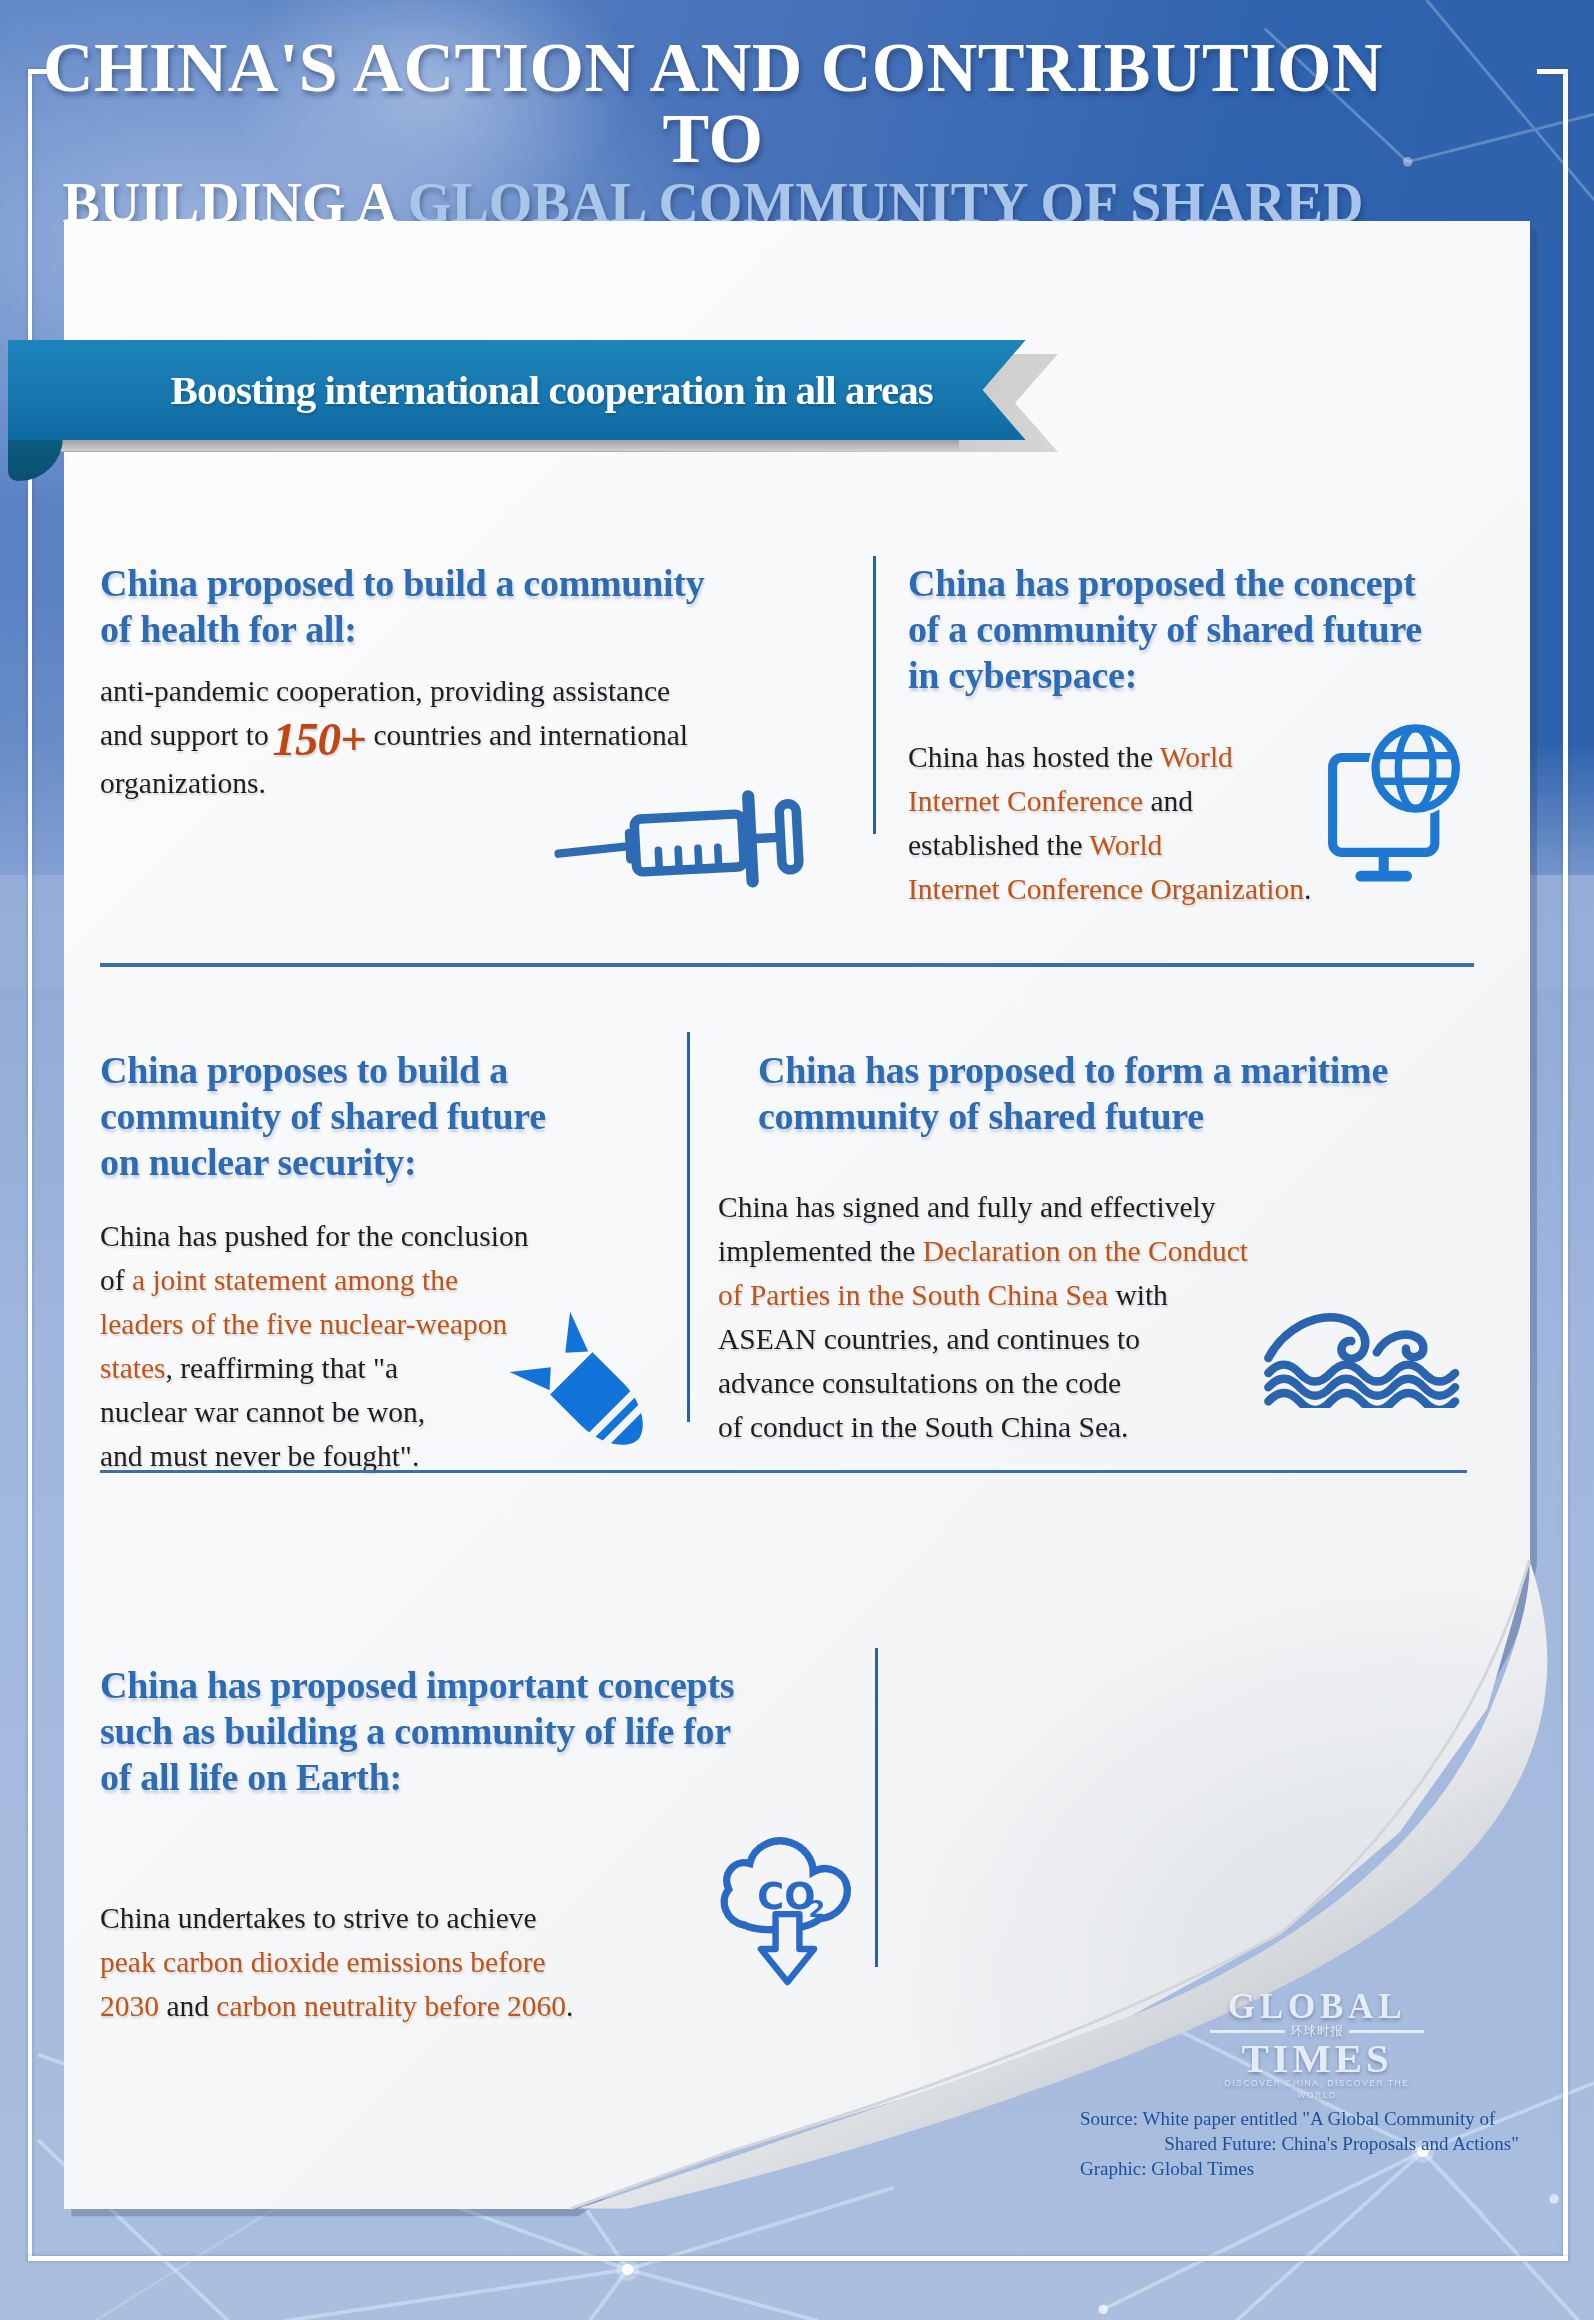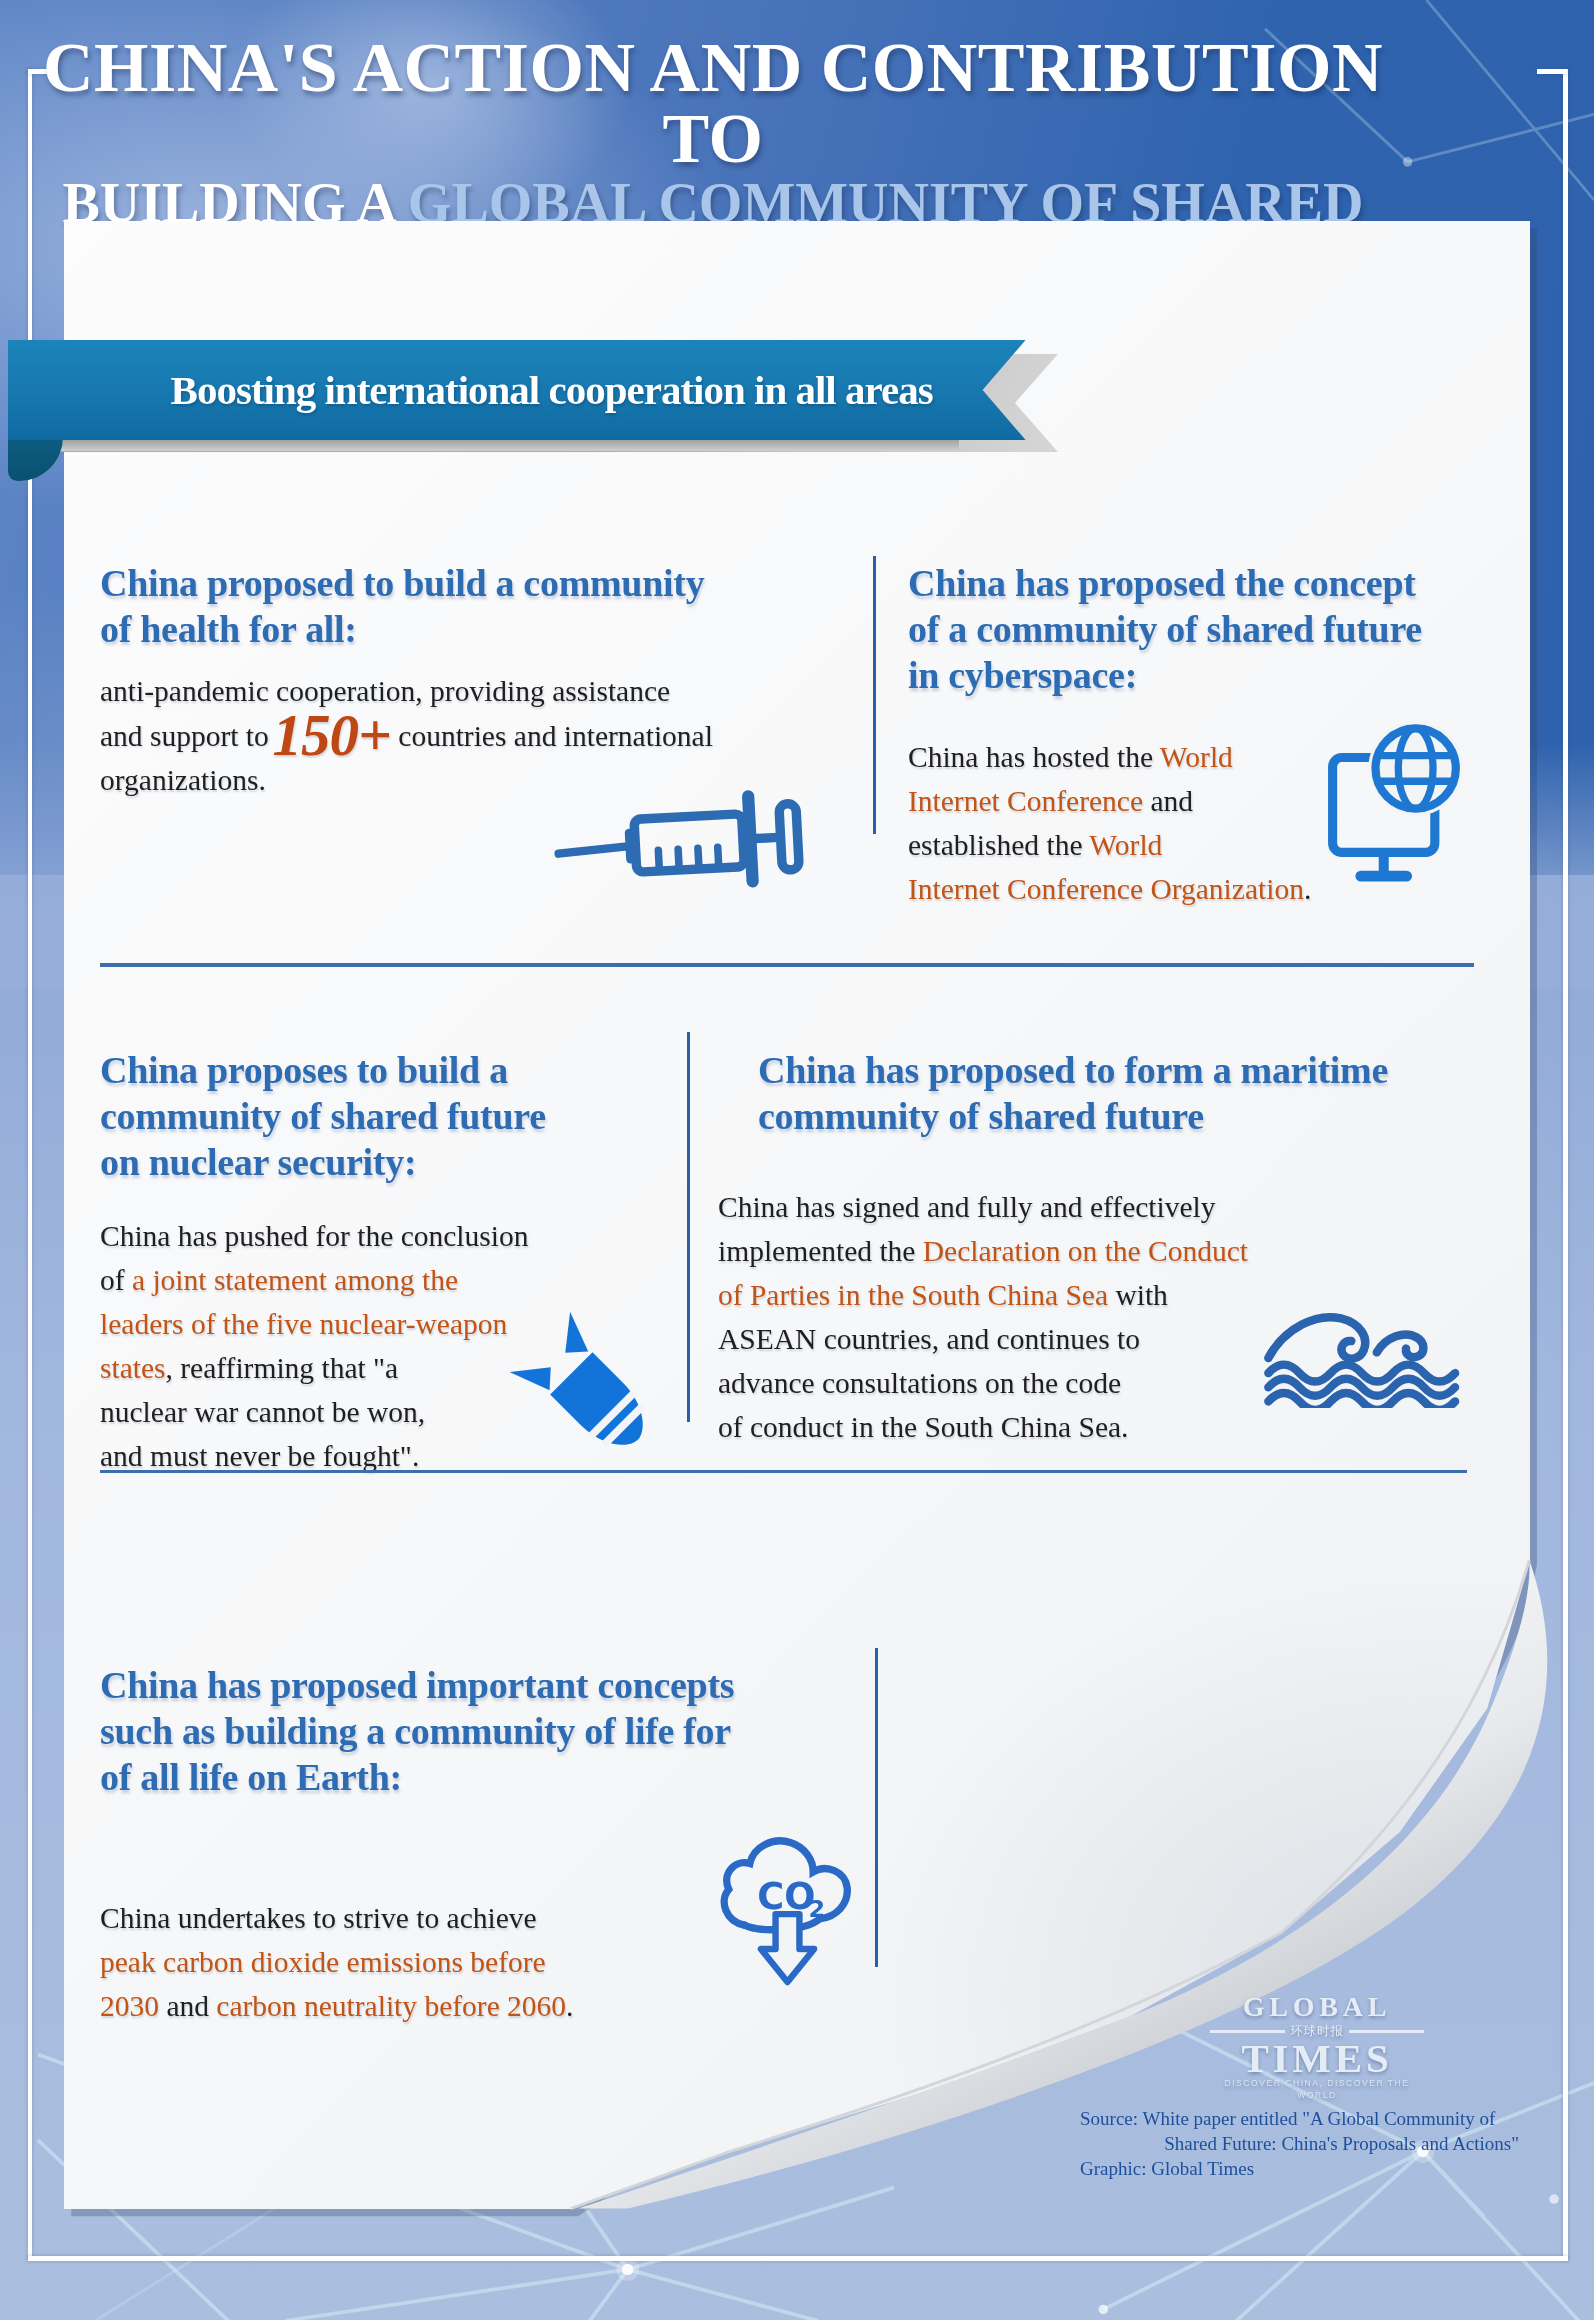--- a/index.html
+++ b/index.html
@@ -52,31 +52,31 @@
     background:linear-gradient(180deg,#1b84ba 0%,#1777ae 55%,#0f6aa2 100%);
     clip-path:polygon(0 0,100% 0,calc(100% - 43px) 50%,100% 100%,0 100%);text-align:center;}
   .ribbon .label{font-weight:700;font-size:41px;line-height:100px;letter-spacing:-1px;
     color:#ffffff;padding-left:70px;white-space:nowrap;text-shadow:1px 1.9px 2.9px rgba(10,50,80,.35);}
   
   .sec{position:absolute;white-space:nowrap;margin-top:20px;}
   .h{font-weight:700;font-size:38px;line-height:46px;letter-spacing:-0.3px;color:#2d6bb2;
     text-shadow:1px 2.9px 2.9px rgba(140,155,185,.45);}
   .b{font-size:29.5px;line-height:44px;color:#1f1f1f;text-shadow:1px 1.9px 1.9px rgba(130,140,160,.35);}
   .b .o{color:#c25415;}
-  .b .num{font-style:italic;font-weight:700;font-size:59px;color:#bf4713;
+  .b .num{font-style:italic;font-weight:700;font-size:47px;color:#bf4713;
     padding:0 7.6px 0 3.8px;vertical-align:-9.5px;letter-spacing:-1px;}
   
   .vdiv{position:absolute;width:2.9px;background:#2b5fa6;}
   .hdiv{position:absolute;height:3.8px;background:#3a6fae;}
   
   .icon{position:absolute;}
   
   .logo{position:absolute;left:1210px;top:1990px;width:214px;text-align:center;
     color:rgba(237,243,251,.92);text-shadow:0 1.9px 3.8px rgba(40,60,100,.4);}
-  .logo .g{font-weight:700;font-size:28px;line-height:34px;letter-spacing:4.8px;}
+  .logo .g{font-weight:700;font-size:35px;line-height:34px;letter-spacing:4.8px;}
   .logo .mid{display:flex;align-items:center;gap:4.8px;margin:1px 0;}
   .logo .mid .rule{flex:1;height:2.9px;background:rgba(237,243,251,.85);}
   .logo .mid .cn{font-size:12.4px;line-height:12.4px;letter-spacing:1px;}
   .logo .t{font-weight:700;font-size:41px;line-height:40px;letter-spacing:3.8px;}
   .logo .tag{font-family:"Liberation Sans","DejaVu Sans",sans-serif;
     font-size:8.6px;line-height:11.4px;letter-spacing:1.5px;color:rgba(233,240,250,.8);}
   
   .credits{position:absolute;left:1080px;top:2106px;width:439px;
     font-size:19px;line-height:25px;color:#1d4f9a;}
   .credits div:nth-child(2){text-align:right;}

